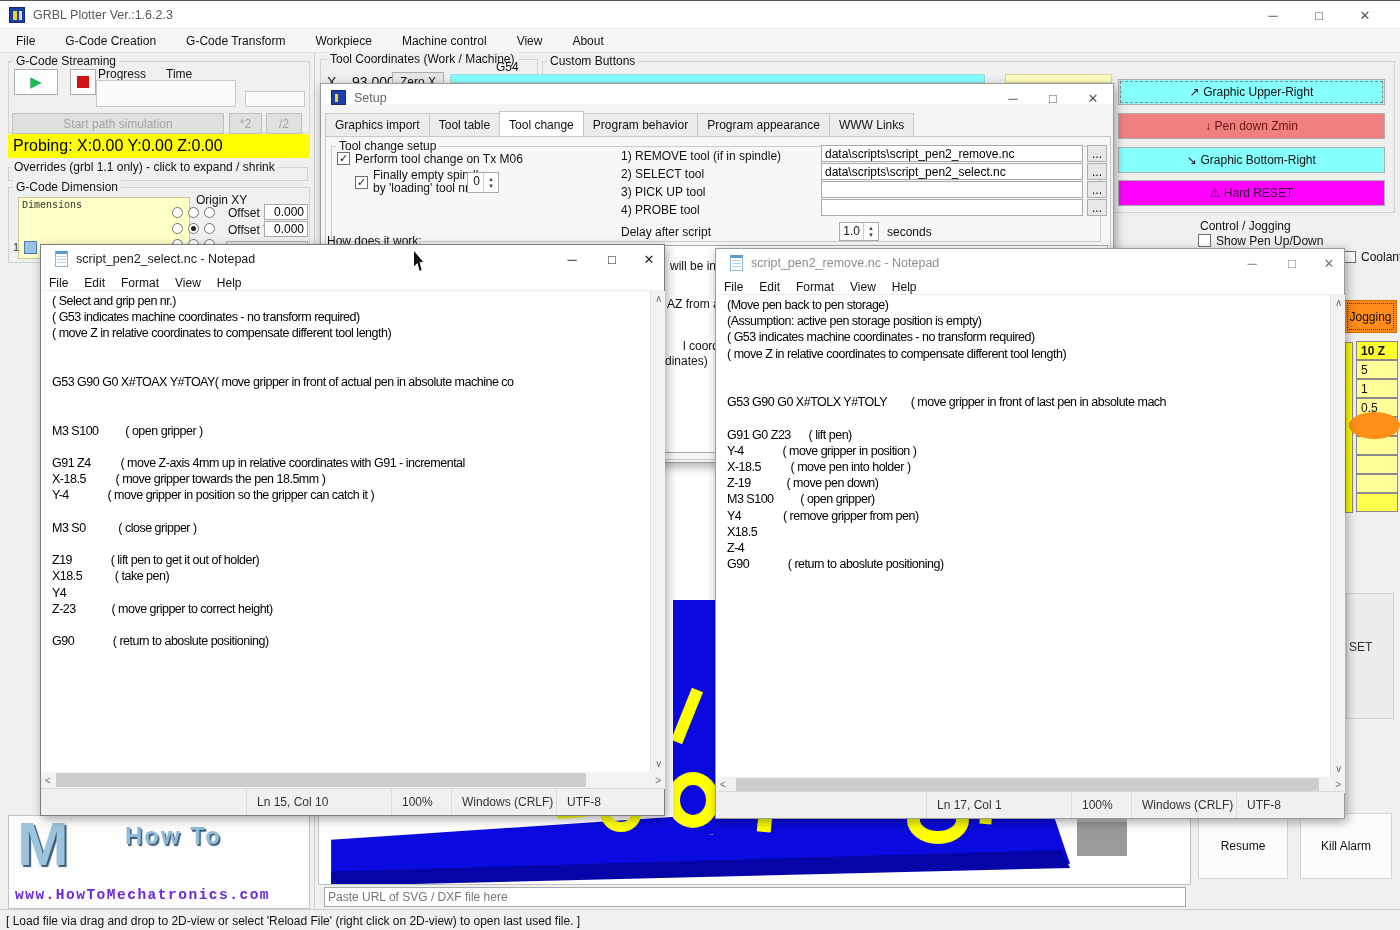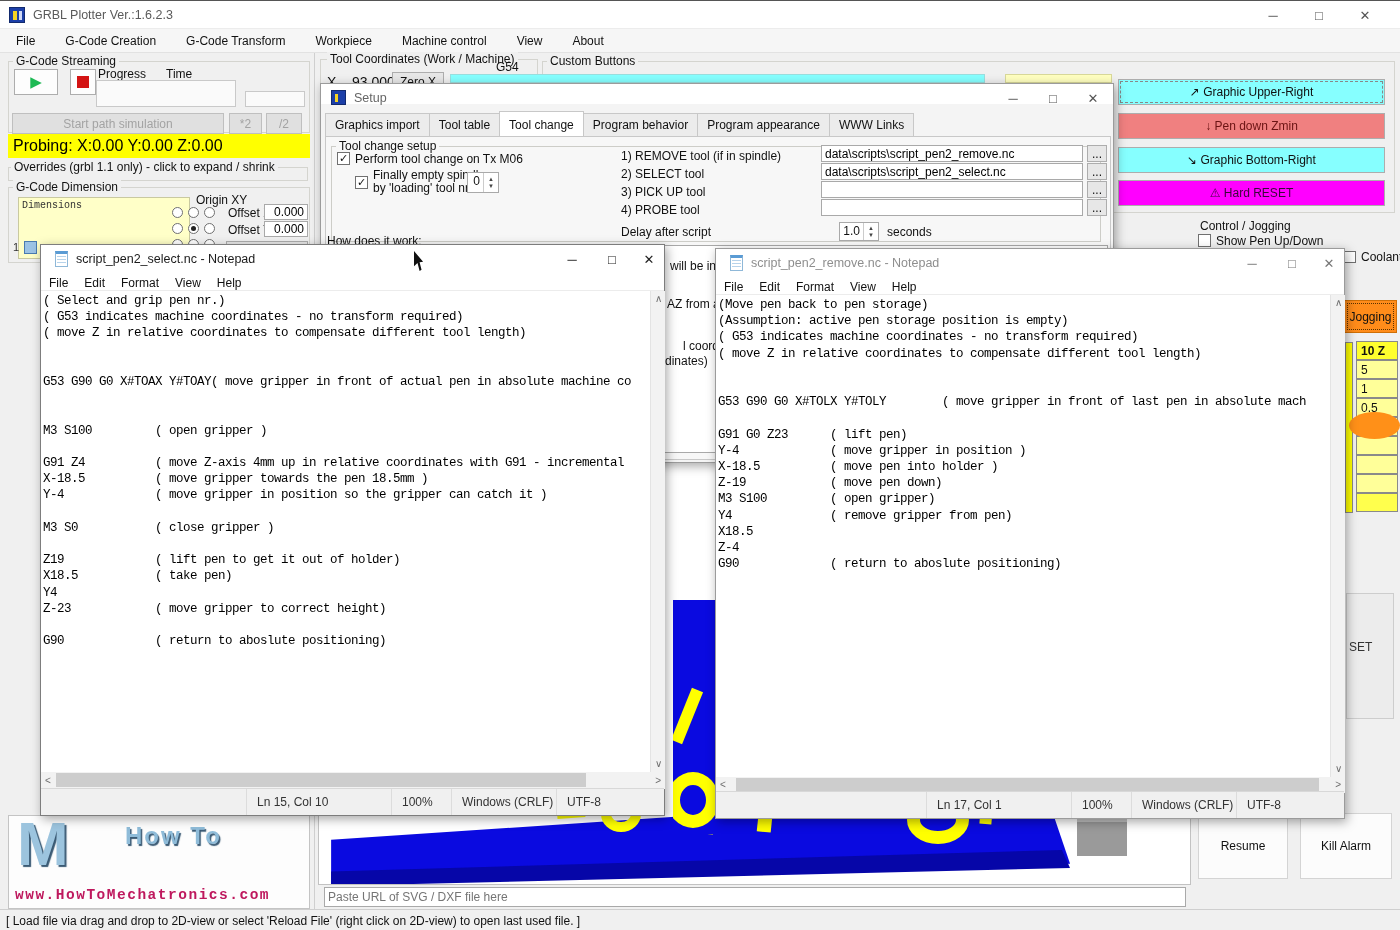--- a/index.html
+++ b/index.html
@@ -22,22 +22,22 @@
   .cb.checked::after { content:"✓"; }
   .rd { position:absolute; width:11px; height:11px; border:1px solid #707070; border-radius:50%; background:#fff; }
   .rd.sel::after { content:""; position:absolute; left:2px; top:2px; width:5px; height:5px; border-radius:50%; background:#222; }
   .tfield { position:absolute; border:1px solid #a9a9a9; background:#fff; font-size:12px; padding:0 3px; font-family:"Liberation Sans","DejaVu Sans",sans-serif; }
   .win { position:absolute; background:#fff; border:1px solid #9b9b9b; box-shadow: 2px 3px 10px rgba(0,0,0,.35); }
   .wtitle { position:absolute; left:0; top:0; right:0; height:20px; background:#fff; display:flex; align-items:center; }
   .wc { position:absolute; top:0; height:28px; display:flex; align-items:center; justify-content:center; color:#555; font-size:13px; }
   .menu-item { padding:3px 8px; font-size:12px; color:#111; }
   .np-menu { position:absolute; left:0; right:0; display:flex; background:#fff; border-bottom:1px solid #ececec; }
   .np-text { position:absolute; overflow:hidden; background:#fff;
-    font-family:Liberation Mono, monospace; font-size:12.5px; line-height:16.2px;
-    letter-spacing:-0.5px; white-space:pre; padding:2px 0 0 2px; color:#000; }
+    font-family:Liberation Sans, sans-serif; font-size:12.5px; line-height:16.2px;
+    letter-spacing:-0.5px; white-space:pre; padding:2px 0 0 11px; color:#000; }
   .vscroll { position:absolute; background:#f2f2f2; border-left:1px solid #e3e3e3; }
   .hscroll { position:absolute; background:#f2f2f2; }
   .sthumb { position:absolute; background:#cdcdcd; }
   .sarrow { position:absolute; color:#6f6f6f; font-size:10px; line-height:10px; }
   .np-status { position:absolute; left:0; right:0; bottom:0; height:27px; background:#f0f0f0; border-top:1px solid #d8d8d8; font-size:12px; color:#333; }
   .np-seg { position:absolute; top:0; bottom:0; border-left:1px solid #dcdcdc; display:flex; align-items:center; padding-left:10px; }
   .tab { padding:4px 9px 4px 9px; border:1px solid #c8c8c8; border-bottom:none; background:#ececec; font-size:12px; margin-right:-1px; position:relative; }
   .tab.active { background:#fff; padding-top:6px; margin-top:-3px; z-index:2; }
   .spinbox { position:absolute; border:1px solid #a9a9a9; background:#fff; display:flex; }
   .spinval { flex:1; text-align:right; padding:1px 3px; font-size:12px; }
@@ -216,21 +216,21 @@
   <div class="btn" style="left:1198px;top:812px;width:90px;height:66px;background:#fcfcfc;border:1px solid #d4d4d4;">
       <span>Resume</span>
     </div>
   <div class="btn" style="left:1300px;top:812px;width:92px;height:66px;background:#fcfcfc;border:1px solid #d4d4d4;">
       <span>Kill Alarm</span>
     </div>
 
   <div class="abs" style="left:8px;top:814px;width:302px;height:94px;background:#fdfdfd;border:1px solid #c4c4c4;overflow:hidden;">
     <span class="abs" style="left:8px;top:-8px;font-size:62px;font-weight:bold;color:#9cc4de;text-shadow:2px 2px 1px #3a5a74;">M</span>
     <span class="abs" style="left:116px;top:6px;font-size:24px;font-weight:bold;color:#8fbcd9;text-shadow:1.5px 1.5px 1px #3a5a74;letter-spacing:2px;">How To</span>
-    <span class="abs" style="left:6px;top:71px;font-family:'Liberation Mono','DejaVu Sans Mono',monospace;font-size:14.5px;font-weight:bold;color:#be185d;letter-spacing:1.5px;">www.HowToMechatronics.com</span>
+    <span class="abs" style="left:6px;top:71px;font-family:'Liberation Mono','DejaVu Sans Mono',monospace;font-size:14.5px;font-weight:bold;color:#6d28d9;letter-spacing:1.5px;">www.HowToMechatronics.com</span>
   </div>
 
   <div class="abs" style="left:0;top:908px;width:1400px;height:22px;background:#f0f0f0;border-top:1px solid #cfcfcf;display:flex;align-items:center;padding-left:6px;">
     <span>[ Load file via drag and drop to 2D-view or select 'Reload File' (right click on 2D-view) to open last used file. ]</span>
   </div>
 
   <div class="win" style="left:320px;top:82px;width:794px;height:380px;background:#f4f4f4;z-index:10;">
     <div class="wtitle">
       <div class="abs" style="left:10px;top:6px;width:15px;height:15px;background:#1c3fa8;border:1px solid #122a6e;">
         <div class="abs" style="left:3px;top:3px;width:3px;height:8px;background:#f5d324;"></div>

